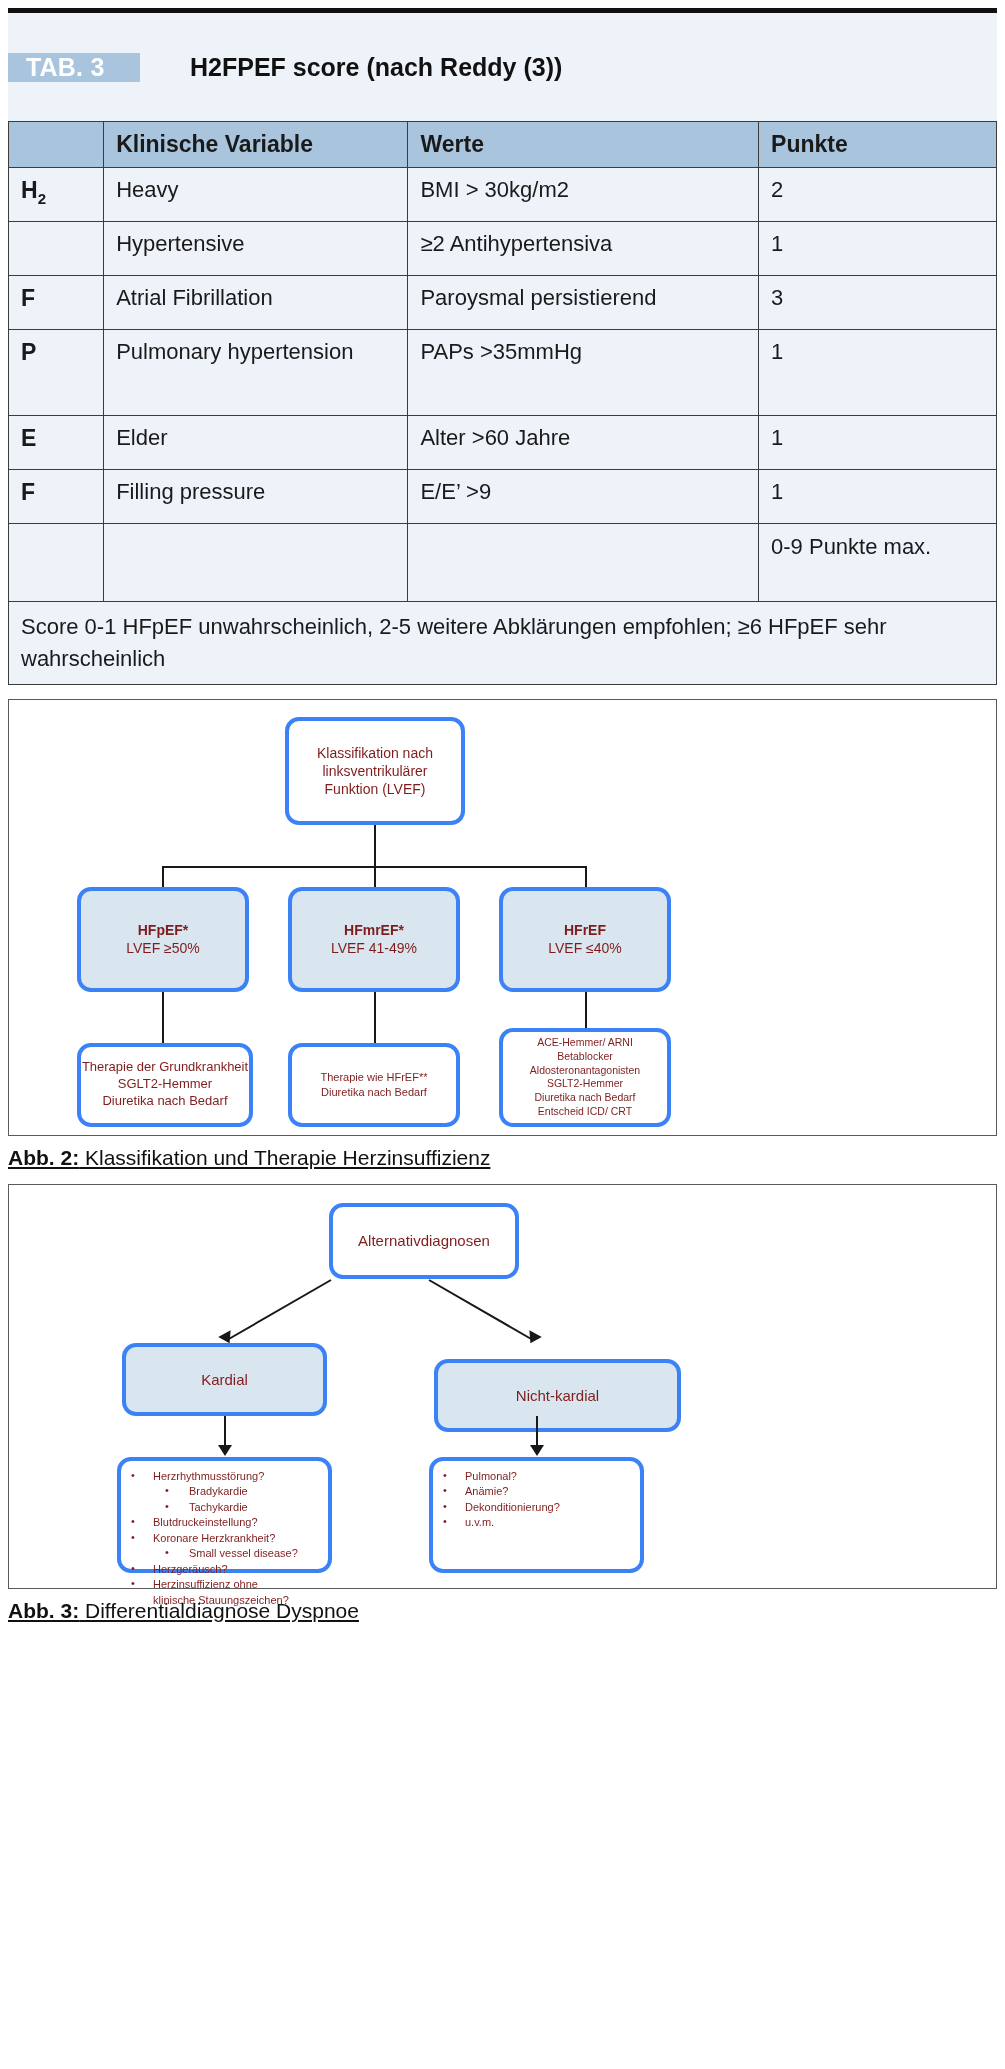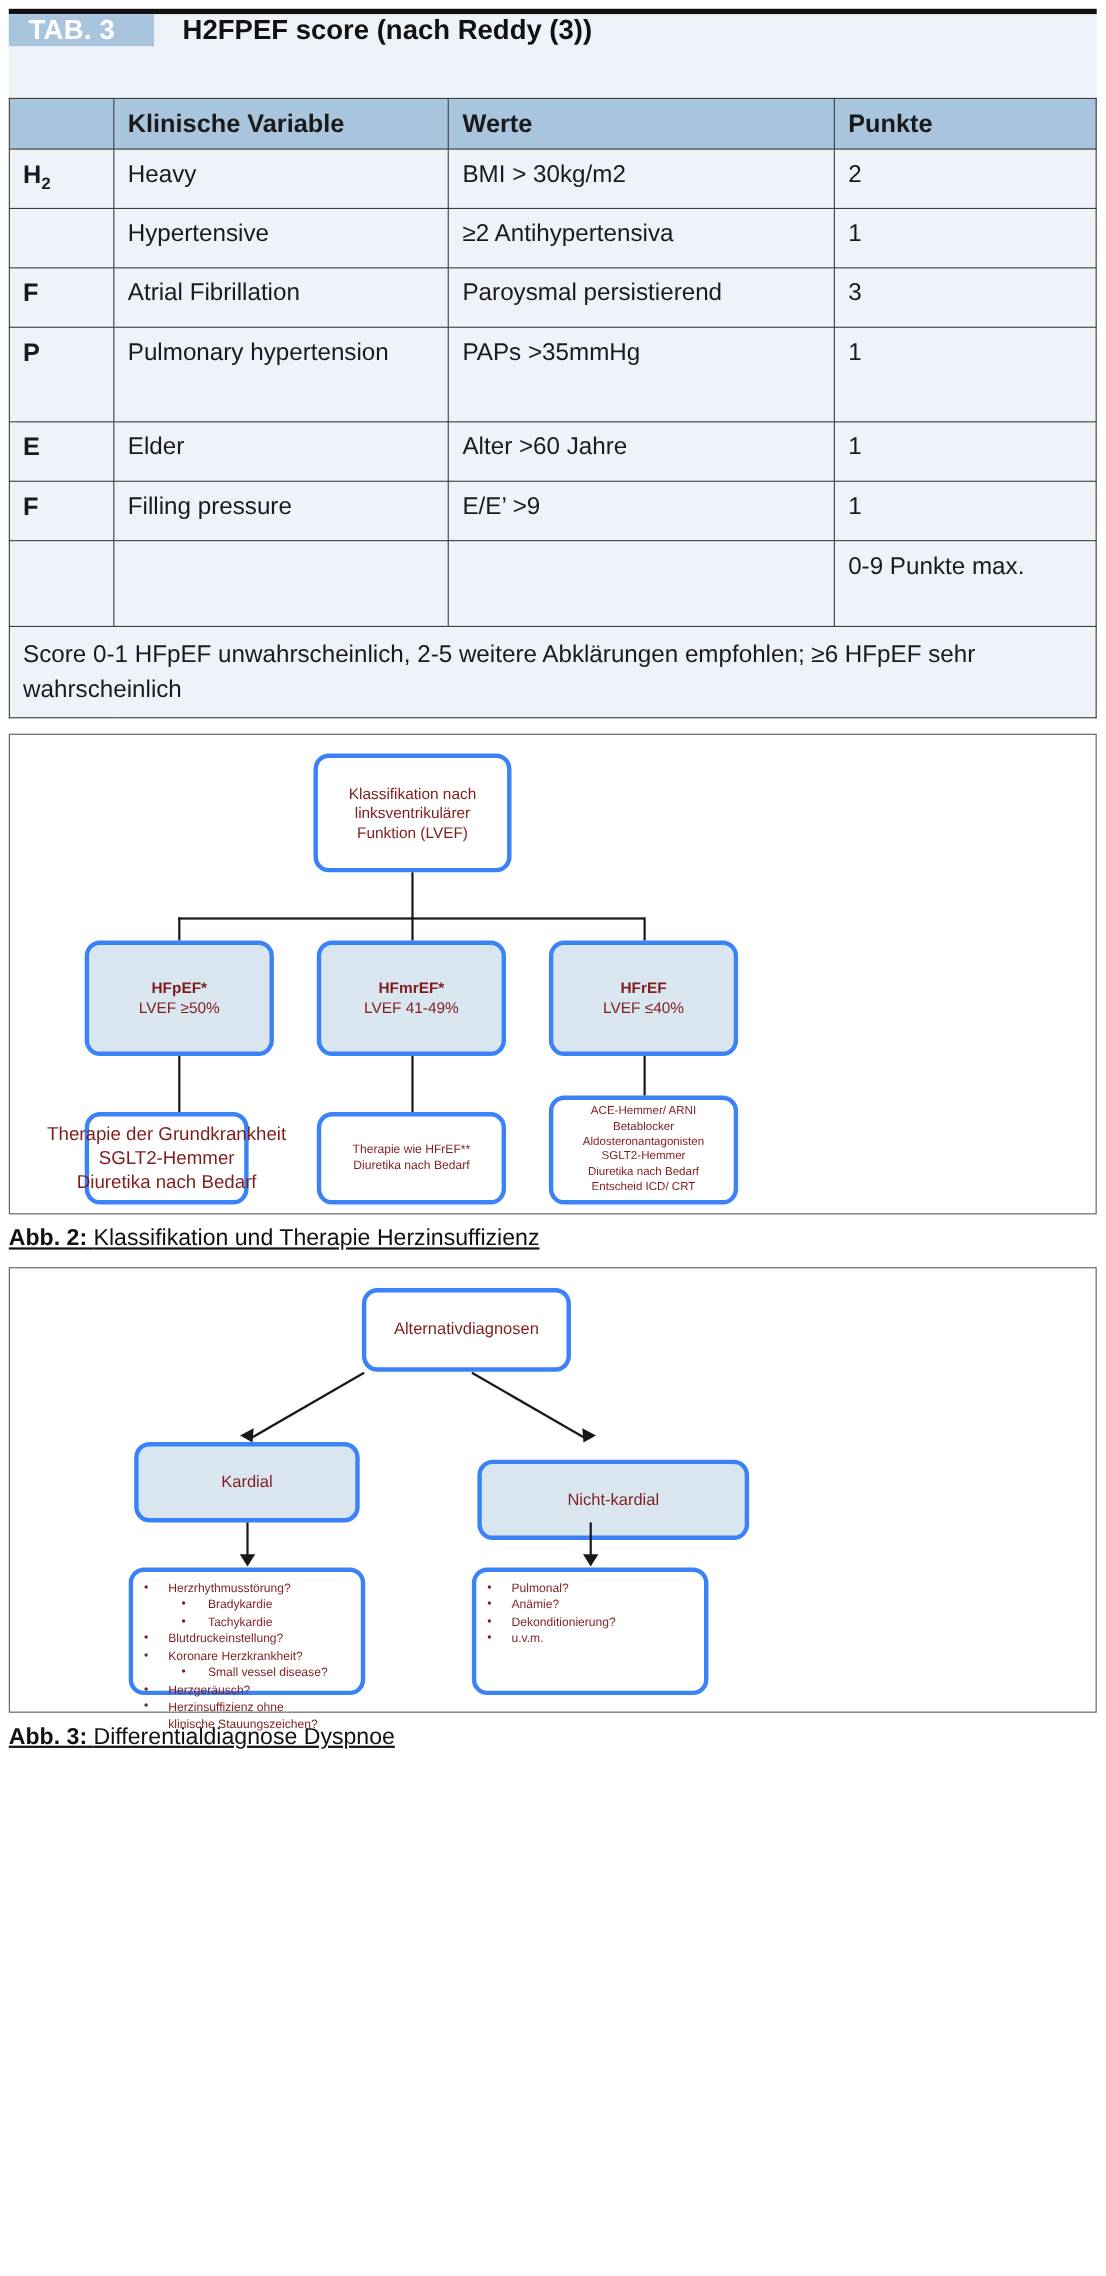--- a/index.html
+++ b/index.html
@@ -16,23 +16,24 @@
     padding: 0;
   }
 
   
   .tab-wrap {
     margin: 8px 8px 0 8px;
     border-top: 5px solid #111111;
   }
   .tab-head {
     display: flex;
-    align-items: flex-start;
+    align-items: center;
     background: #eef2f9;
-    height: 76px;
+    height: 108px;
+    gap: 24px;
   }
   .tab-badge {
     width: 132px;
     background: #a9c4dd;
     color: #ffffff;
     font-weight: bold;
     font-size: 25px;
     display: flex;
     align-items: center;
     padding-left: 18px;
@@ -276,21 +277,21 @@
     </div>
     <div class="node blue" style="left:490px; top:187px; width:172px; height:105px; font-size:14px;">
       <span class="ln bold">HFrEF</span>
       <span class="ln">LVEF ≤40%</span>
     </div>
 
     <div class="connector vline" style="left:153px; top:292px; height:51px;"></div>
     <div class="connector vline" style="left:365px; top:292px; height:51px;"></div>
     <div class="connector vline" style="left:576px; top:292px; height:36px;"></div>
 
-    <div class="node" style="left:68px; top:343px; width:149px; height:84px; font-size:17px;">
+    <div class="node" style="left:68px; top:343px; width:176px; height:84px; font-size:13px;">
       <span class="ln">Therapie der Grundkrankheit</span>
       <span class="ln">SGLT2-Hemmer</span>
       <span class="ln">Diuretika nach Bedarf</span>
     </div>
     <div class="node" style="left:279px; top:343px; width:172px; height:84px; font-size:11px;">
       <span class="ln">Therapie wie HFrEF**</span>
       <span class="ln">Diuretika nach Bedarf</span>
     </div>
     <div class="node" style="left:490px; top:328px; width:172px; height:99px; font-size:10.5px;">
       <span class="ln">ACE-Hemmer/ ARNI</span>

